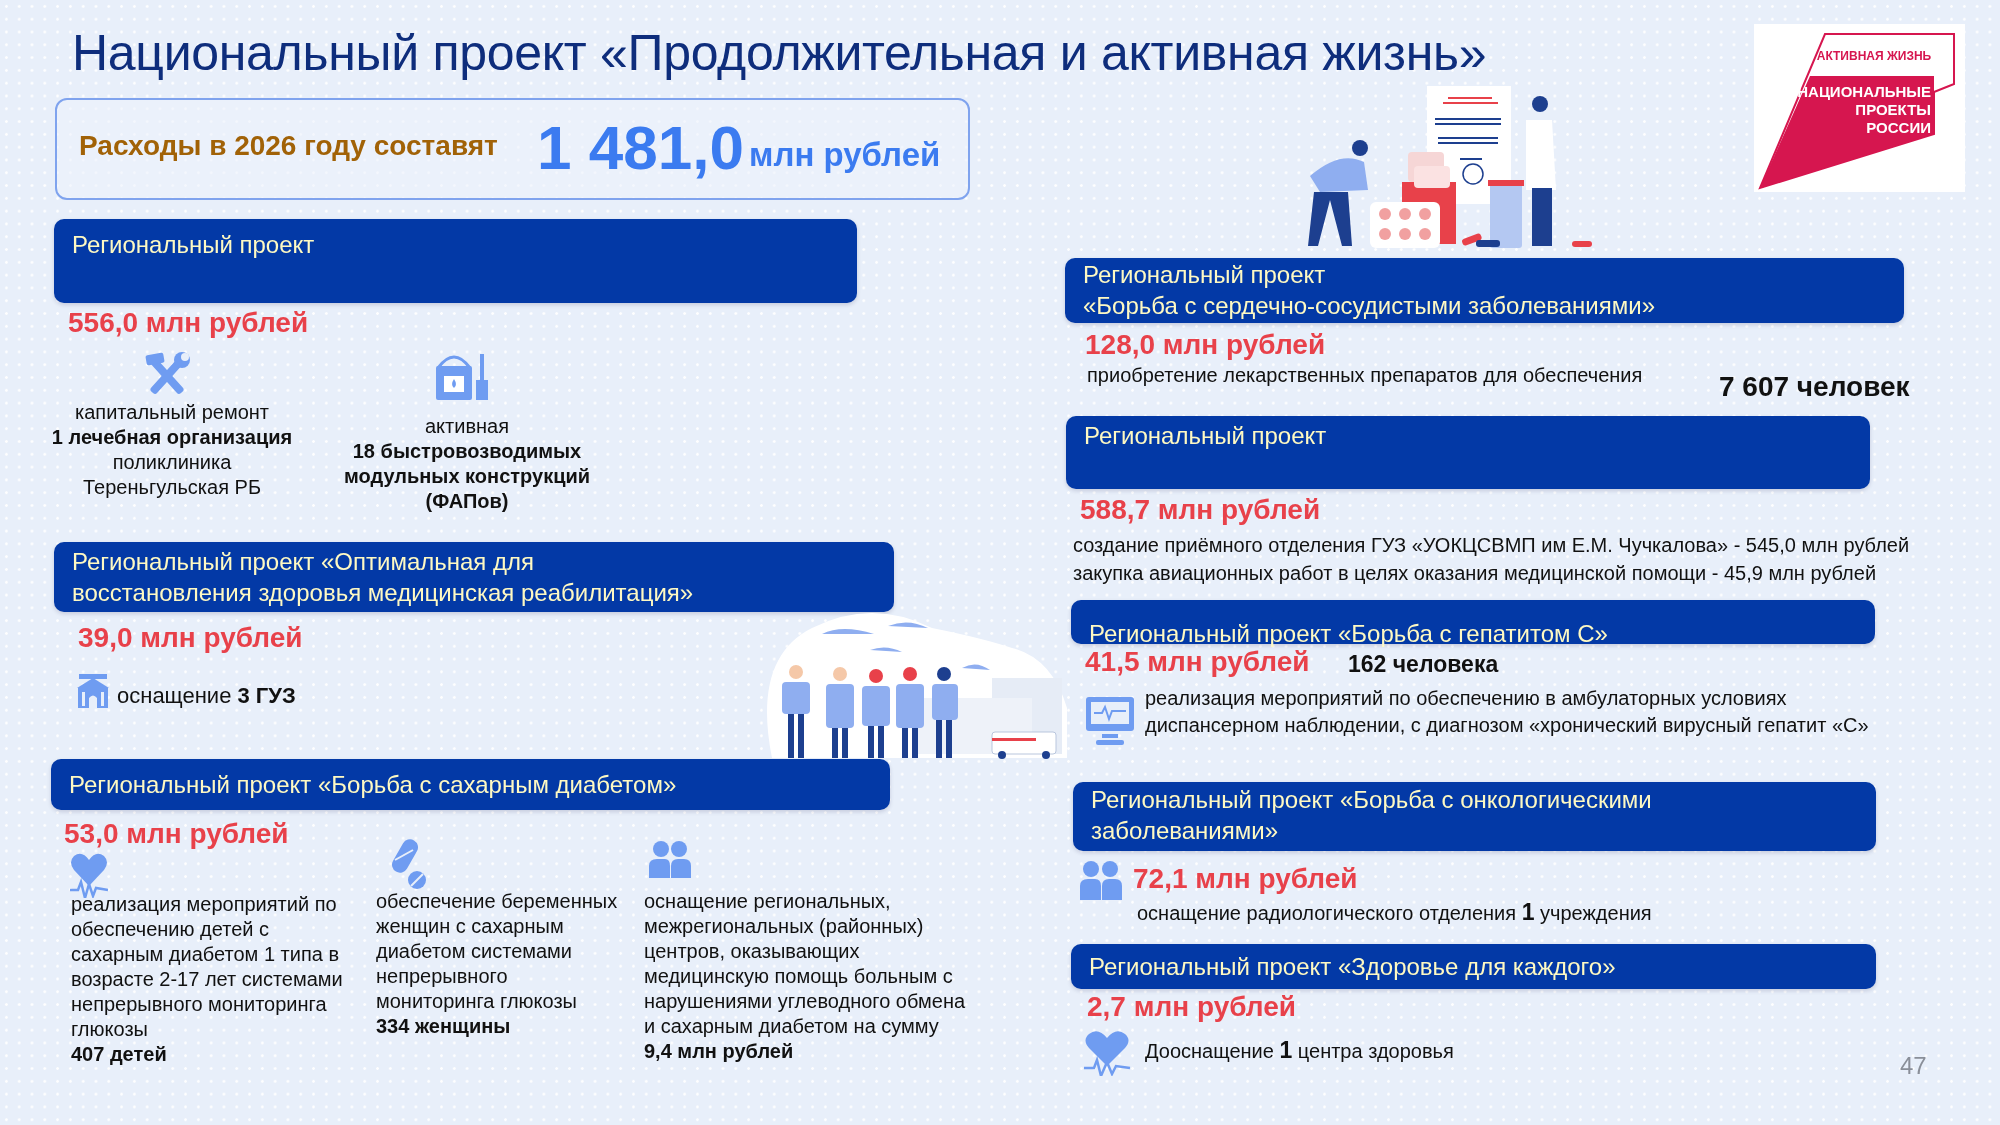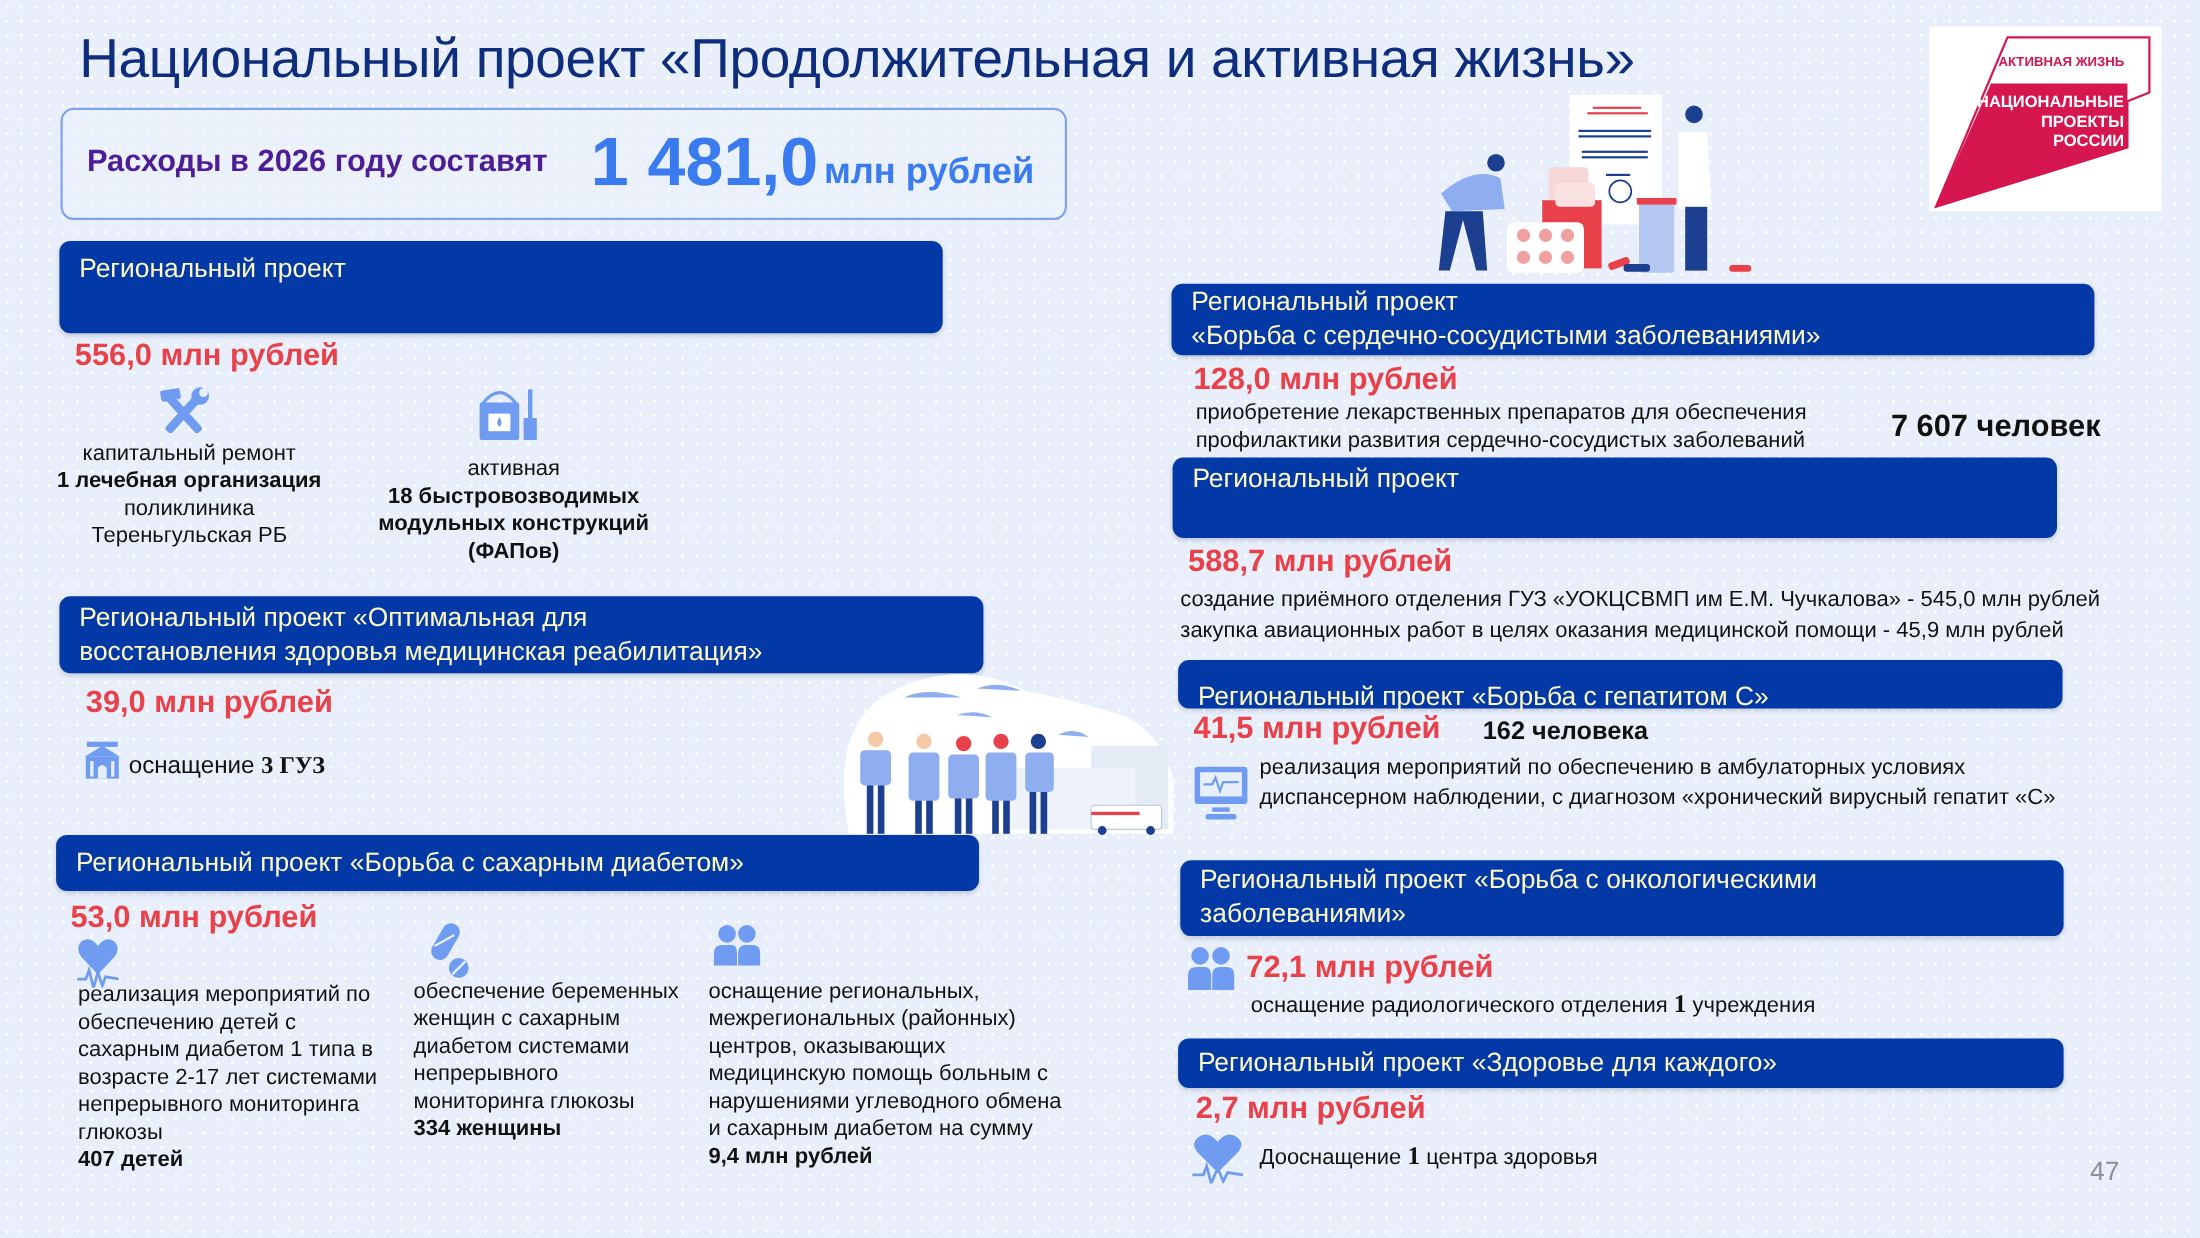--- a/index.html
+++ b/index.html
@@ -14,33 +14,33 @@
   .abs { position: absolute; }
   .title {
     left: 72px; top: 24px; font-size: 50px; font-weight: normal; color: #0E2D7C;
     white-space: nowrap; letter-spacing: -0.3px;
   }
   .summary {
     left: 55px; top: 98px; width: 915px; height: 102px;
     border: 2px solid #7FA3EE; border-radius: 12px; box-sizing: border-box;
     background: rgba(236,242,252,0.6);
   }
-  .summary-label { left: 22px; top: 30px; font-size: 28px; font-weight: bold; color: #4c1d95; white-space: nowrap; }
+  .summary-label { left: 22px; top: 30px; font-size: 28px; font-weight: bold; color: #a16207; white-space: nowrap; }
   .summary-value { left: 480px; top: 12px; font-size: 62px; font-weight: bold; color: #3B7BF0; white-space: nowrap; }
   .summary-unit { left: 692px; top: 36px; font-size: 33px; font-weight: bold; color: #3B7BF0; white-space: nowrap; }
 
   .header {
     background: #0339A6; color: #fef9c3; font-weight: normal; border-radius: 10px;
     box-sizing: border-box; padding: 8px 18px; font-size: 24px; line-height: 31px;
     box-shadow: 0 2px 4px rgba(0,0,60,0.15);
   }
   .amount { color: #E8414A; font-weight: bold; font-size: 28px; white-space: nowrap; }
   .txt { font-size: 20px; line-height: 25px; color: #111; }
   .center { text-align: center; }
-  b { font-weight: bold; font-family: Liberation Serif, serif; }
+  b { font-weight: bold; }
   .icon { color: #6F9CF1; }
   .logo { left: 1754px; top: 24px; width: 211px; height: 168px; background: #fff; }
   .page-num { left: 1900px; top: 1052px; font-size: 24px; color: #8A8F99; }
   .nw { white-space: nowrap; }
 </style>
 </head>
 <body>
 
 <div class="abs title">Национальный проект «Продолжительная и активная жизнь»</div>
 
@@ -251,21 +251,20 @@
   <div style="font-weight:bold;">9,4 млн рублей</div>
 </div>
 
 <div class="abs header" style="left:1065px; top:258px; width:839px; height:65px; padding-top:1px;">
   <div>Региональный проект</div>
   <div>«Борьба с сердечно-сосудистыми заболеваниями»</div>
 </div>
 <div class="abs amount" style="left:1085px; top:329px;">128,0 млн рублей</div>
 <div class="abs txt nw" style="left:1087px; top:363px;">
   <div>приобретение лекарственных препаратов для обеспечения</div>
-  <div>профилактики развития сердечно-сосудистых заболеваний</div>
 </div>
 <div class="abs nw" style="left:1719px; top:371px; font-size:28px; font-weight:bold;">7 607 человек</div>
 
 <div class="abs header" style="left:1066px; top:416px; width:804px; height:73px; padding-top:4px;">
   <div>Региональный проект</div>
 </div>
 <div class="abs amount" style="left:1080px; top:494px;">588,7 млн рублей</div>
 <div class="abs txt nw" style="left:1073px; top:531px; line-height:28px;">
   <div>создание приёмного отделения ГУЗ «УОКЦСВМП им Е.М. Чучкалова» - 545,0 млн рублей</div>
   <div>закупка авиационных работ в целях оказания медицинской помощи - 45,9 млн рублей</div>

